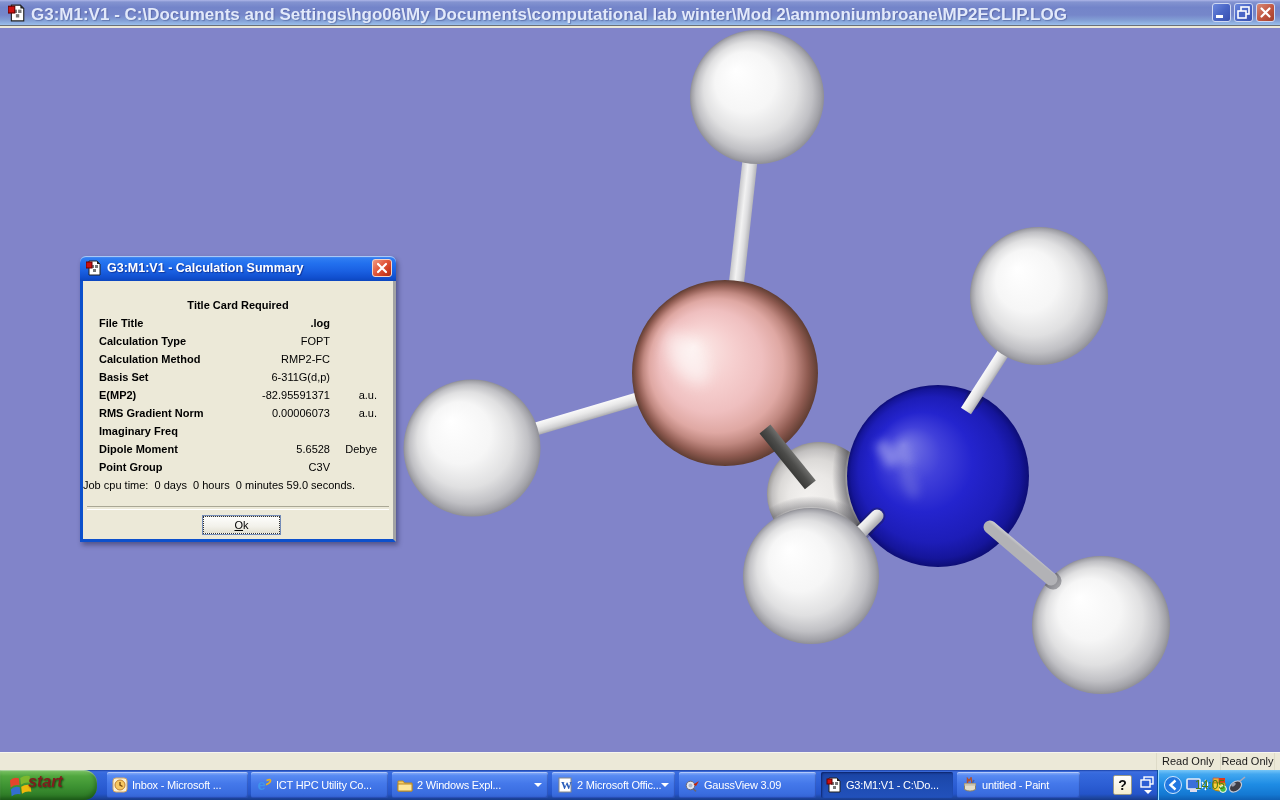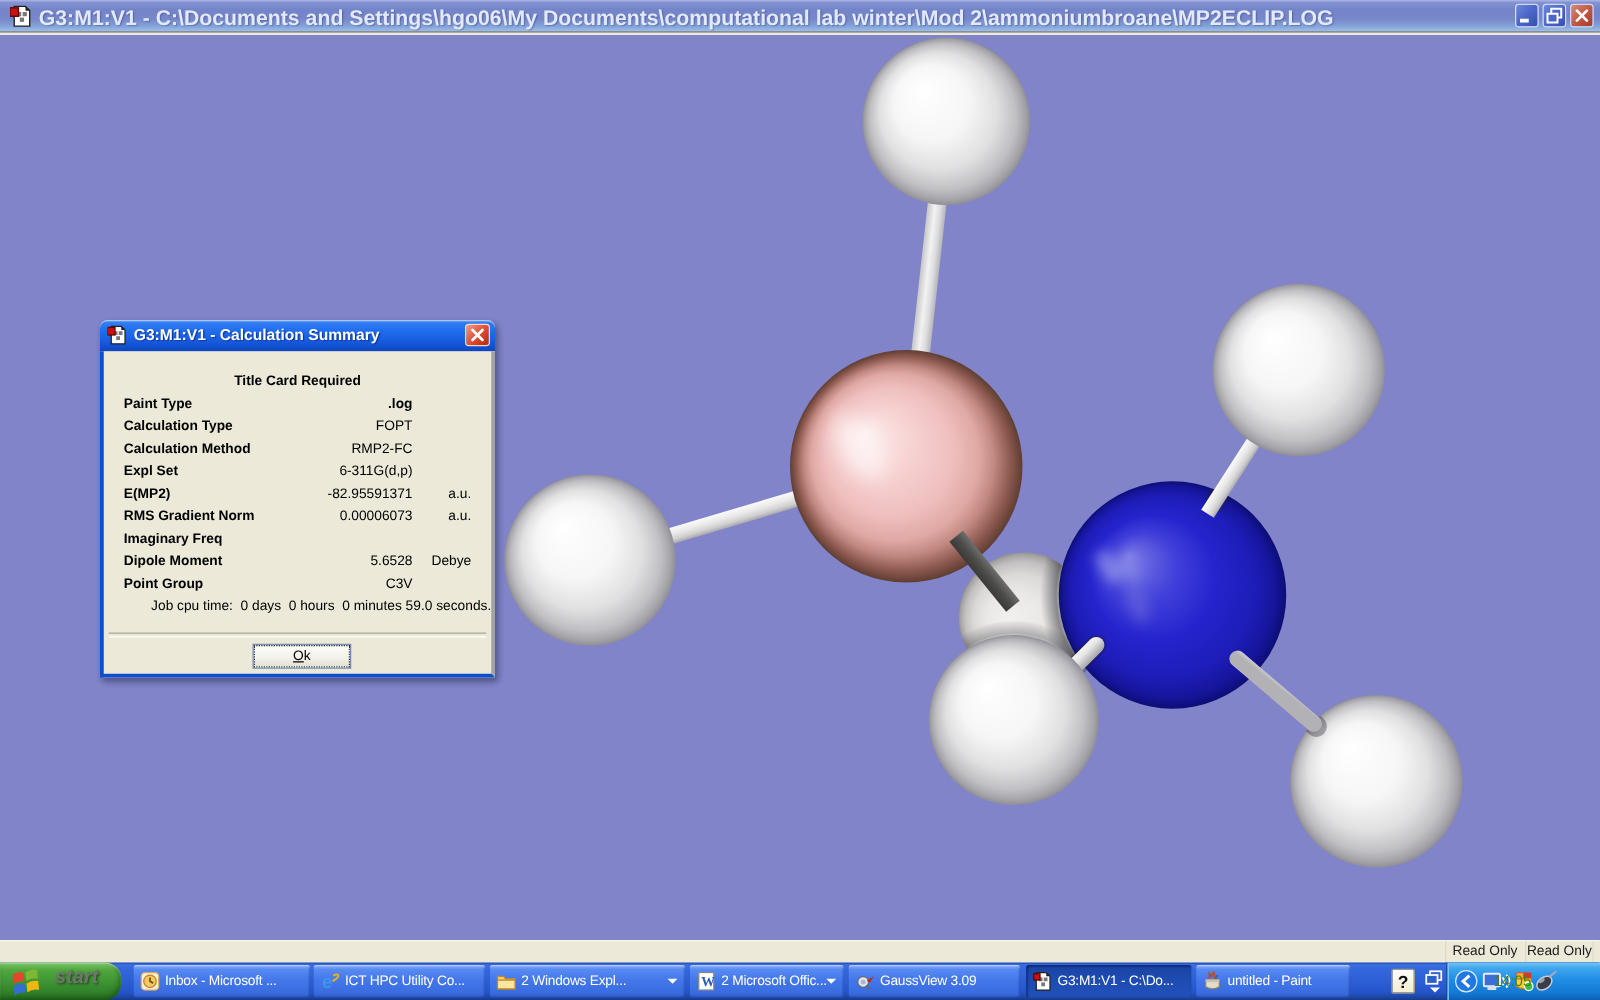--- a/index.html
+++ b/index.html
@@ -20,21 +20,21 @@
   
   #statusbar{left:0;top:752px;width:1280px;height:18px;background:#ece9d8;border-top:1px solid #f8f6ee;box-sizing:border-box;}
   .statpanel{top:753px;height:33px;font-size:11px;color:#1a1a1a;text-align:center;line-height:16px;
     border-left:1px solid #dedbc8;}
   
   #taskbar{left:0;top:770px;width:1280px;height:30px;
     background:linear-gradient(180deg,#1941a5 0%,#3e6fe0 6%,#3569dd 13%,#2c5ed4 50%,#2454c9 80%,#1d469f 93%,#173a8c 100%);}
   #startbtn{left:0;top:770px;width:97px;height:30px;border-radius:0 13px 13px 0;
     background:linear-gradient(180deg,#7ec768 0%,#51a73f 20%,#3d9232 55%,#2f7d27 85%,#266c20 100%);
     box-shadow:inset -2px -2px 4px rgba(0,40,0,.35), inset 0 1px 1px rgba(255,255,255,.45);}
-  #starttxt{left:44px;top:773px;color:#737373;font-size:16px;font-weight:bold;font-style:italic;
+  #starttxt{left:28px;top:773px;color:#7f1d1d;font-size:16px;font-weight:bold;font-style:italic;
     text-shadow:1px 1px 2px rgba(10,50,10,.8);}
   .tbtn{top:772px;height:26px;border-radius:2px;color:#fff;font-size:11px;line-height:26px;white-space:nowrap;overflow:hidden;
     background:linear-gradient(180deg,#8cb0fa 0%,#578af2 14%,#4478ea 45%,#3a6de0 82%,#3362d2 100%);
     box-shadow:inset 0 1px 0 rgba(255,255,255,.35), inset -1px -1px 1px rgba(0,10,80,.25);}
   .tbtn .ic{position:absolute;left:5px;top:5px;width:16px;height:16px;}
   .tbtn .tx{position:absolute;left:25px;top:0;letter-spacing:-0.2px;}
   .tbtn.active{background:linear-gradient(180deg,#1a44a4 0%,#1e4cb2 50%,#2251bb 100%);
     box-shadow:inset 1px 1px 2px rgba(0,10,60,.6);}
   .grparrow{position:absolute;right:6px;top:11px;width:0;height:0;
     border-left:4px solid transparent;border-right:4px solid transparent;border-top:4px solid #fff;}
@@ -218,41 +218,41 @@
     </svg>
     <span id="dlgtitletxt">G3:M1:V1 - Calculation Summary</span>
     <div class="abs" id="dlgclose">
         <svg width="20" height="18" viewBox="0 0 20 18">
           <path d="M6 5 L14 13 M14 5 L6 13" stroke="#fff" stroke-width="2.2" stroke-linecap="round"></path>
         </svg>
       </div>
   </div>
   <div class="abs" id="dlgbody">
     <div class="row bold" style="top:17px;left:0;width:310px;text-align:center;">Title Card Required</div>
-    <div class="row bold" style="top:35px;left:16px;">Paint Type</div>
+    <div class="row bold" style="top:35px;left:16px;">File Title</div>
     <div class="row val" style="top:35px;font-weight:bold;">.log</div>
     <div class="row bold" style="top:53px;left:16px;">Calculation Type</div>
     <div class="row val" style="top:53px;">FOPT</div>
     <div class="row bold" style="top:71px;left:16px;">Calculation Method</div>
     <div class="row val" style="top:71px;">RMP2-FC</div>
-    <div class="row bold" style="top:89px;left:16px;">Expl Set</div>
+    <div class="row bold" style="top:89px;left:16px;">Basis Set</div>
     <div class="row val" style="top:89px;">6-311G(d,p)</div>
     <div class="row bold" style="top:107px;left:16px;">E(MP2)</div>
     <div class="row val" style="top:107px;">-82.95591371</div>
     <div class="row unit" style="top:107px;">a.u.</div>
     <div class="row bold" style="top:125px;left:16px;">RMS Gradient Norm</div>
     <div class="row val" style="top:125px;">0.00006073</div>
     <div class="row unit" style="top:125px;">a.u.</div>
     <div class="row bold" style="top:143px;left:16px;">Imaginary Freq</div>
     <div class="row bold" style="top:161px;left:16px;">Dipole Moment</div>
     <div class="row val" style="top:161px;">5.6528</div>
     <div class="row unit" style="top:161px;">Debye</div>
     <div class="row bold" style="top:179px;left:16px;">Point Group</div>
     <div class="row val" style="top:179px;">C3V</div>
-    <div class="row" style="top:197px;left:0;width:310px;text-align:right;">Job cpu time:&nbsp; 0 days&nbsp; 0 hours&nbsp; 0 minutes 59.0 seconds.</div>
+    <div class="row" style="top:197px;left:0;width:310px;text-align:left;">Job cpu time:&nbsp; 0 days&nbsp; 0 hours&nbsp; 0 minutes 59.0 seconds.</div>
     <div class="abs" id="dlgsep"></div>
     <div class="abs" id="okbtn"><span style="text-decoration:underline;">O</span>k</div>
   </div>
 </div>
 <div class="abs" id="statusbar"></div>
 <div class="abs statpanel" style="left:1156px;width:62px;">Read Only</div>
 <div class="abs statpanel" style="left:1220px;width:53px;border-right:1px solid #dedbc8;">Read Only</div>
 <div class="abs" id="taskbar"></div>
 <div class="abs" id="startbtn"></div>
 <svg class="abs" style="left:9px;top:774px;" width="23" height="23" viewBox="0 0 23 23">

